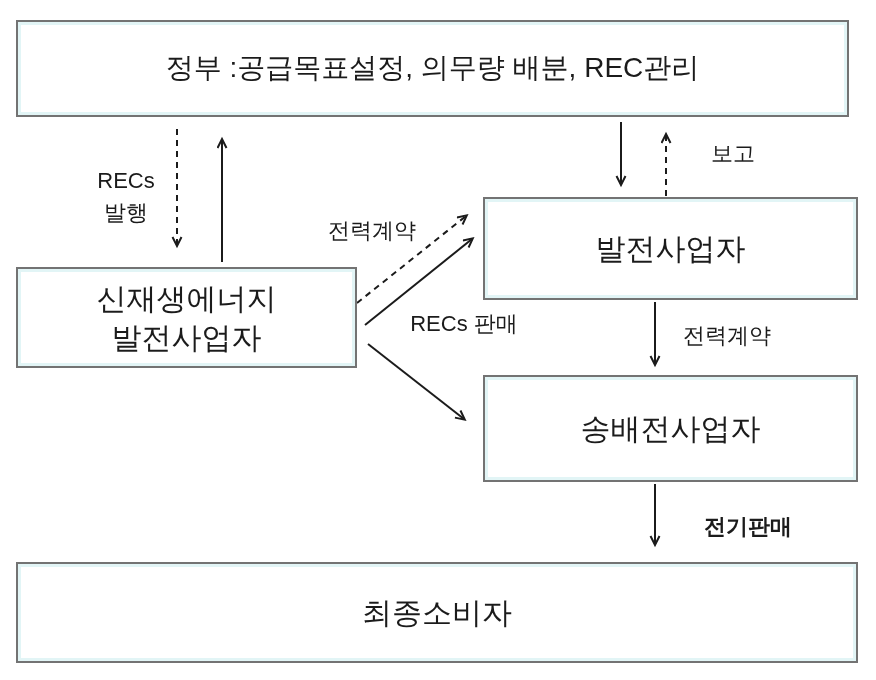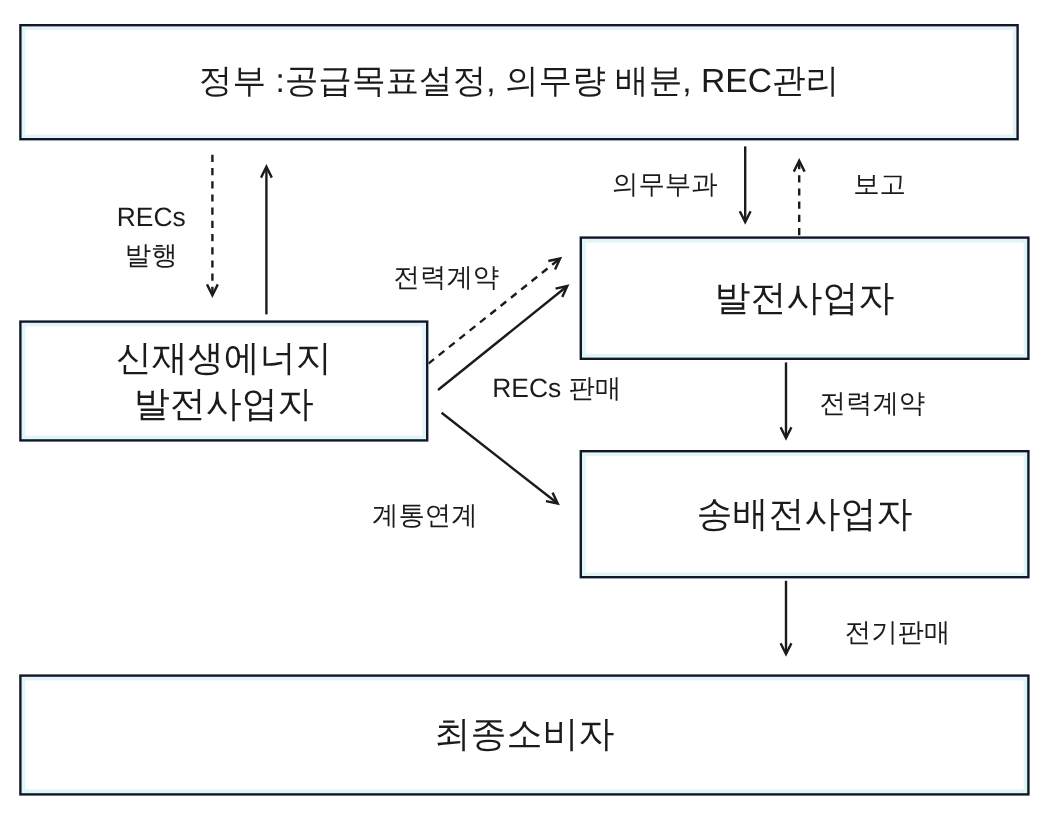--- a/index.html
+++ b/index.html
@@ -15,21 +15,21 @@
   }
 
   .arrow-layer {
     position: absolute;
     left: 0; top: 0;
     width: 876px; height: 680px;
   }
 
   .node {
     position: absolute;
-    border: 2px solid #0f172a;
+    border: 2px solid #737373;
     box-shadow: inset 0 0 0 3px #e2f5f6;
     background: #ffffff;
     display: flex;
     align-items: center;
     justify-content: center;
     text-align: center;
     color: #1b1b1b;
     font-size: 30px;
     line-height: 1.3;
     white-space: pre-line;
@@ -53,21 +53,21 @@
   }
 
   .lbl-recs-issue        { left: 126px; top: 197px; }
   .lbl-generation-report { left: 270px; top: 198px; }
   .lbl-obligation        { left: 554px; top: 154px; }
   .lbl-report            { left: 733px; top: 154px; }
   .lbl-power-contract-d  { left: 372px; top: 231px; }
   .lbl-recs-sale         { left: 464px; top: 324px; }
   .lbl-grid-connection   { left: 354px; top: 430px; }
   .lbl-power-contract-v  { left: 727px; top: 336px; }
-  .lbl-electricity-sale  { left: 748px; top: 527px; }
+  .lbl-electricity-sale  { left: 748px; top: 527px; font-weight: bold; }
 </style>
 </head>
 <body>
 
 <div class="canvas">
 
   <svg class="arrow-layer" viewBox="0 0 876 680" xmlns="http://www.w3.org/2000/svg">
     <defs>
       <marker id="arrowhead" markerUnits="userSpaceOnUse" markerWidth="16" markerHeight="16" refX="9" refY="5.5" orient="auto">
         <path d="M1,1 L10,5.5 L1,10" fill="none" stroke="#1b1b1b" stroke-width="2"></path>
@@ -111,27 +111,25 @@
   </div>
 
   <div class="node node-transmission">
     <span>송배전사업자</span>
   </div>
 
   <div class="edge-label lbl-recs-issue">RECs
 발행</div>
 
 
-  <div class="edge-label lbl-obligation">의무부과</div>
 
   <div class="edge-label lbl-report">보고</div>
 
   <div class="edge-label lbl-power-contract-d">전력계약</div>
 
   <div class="edge-label lbl-recs-sale">RECs 판매</div>
 
-  <div class="edge-label lbl-grid-connection">계통연계</div>
 
   <div class="edge-label lbl-power-contract-v">전력계약</div>
 
   <div class="edge-label lbl-electricity-sale">전기판매</div>
 
 </div>
 
 </body></html>

